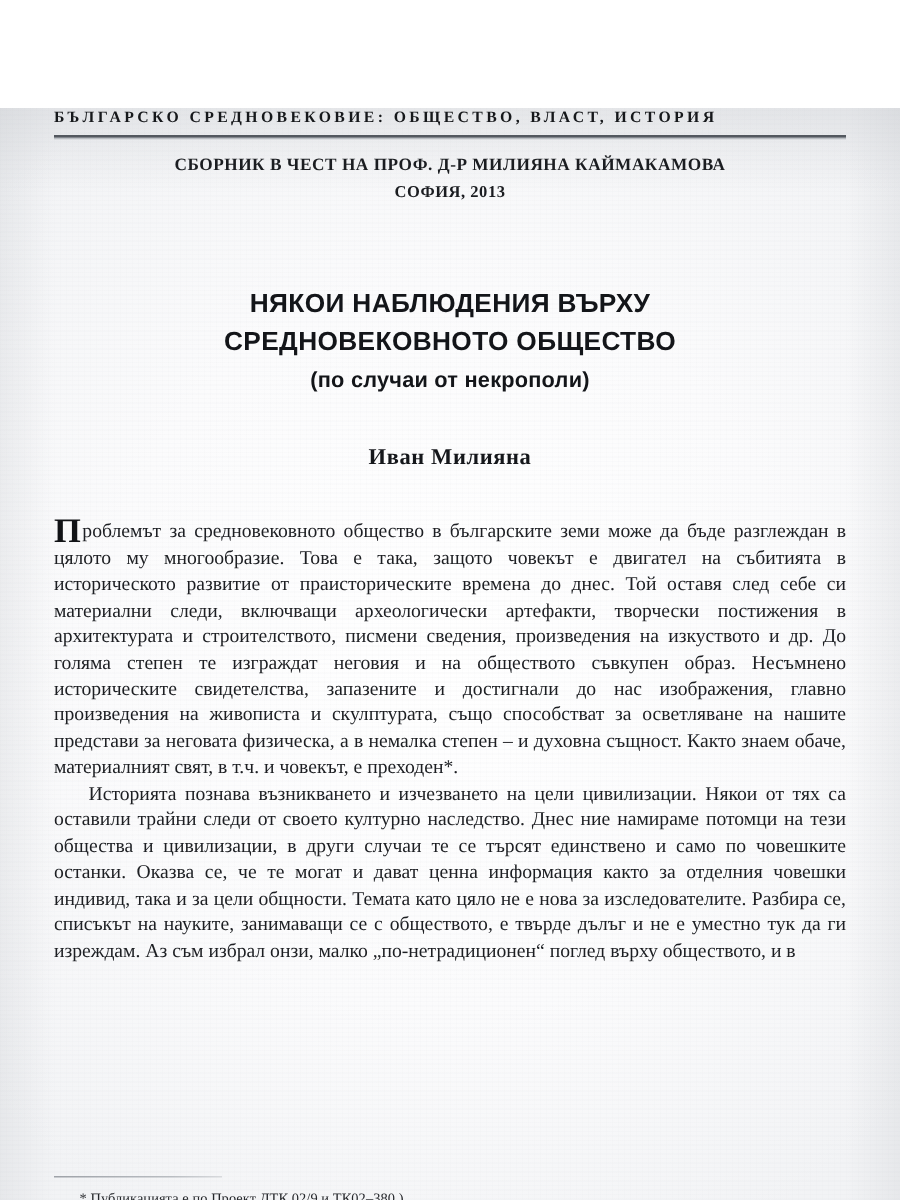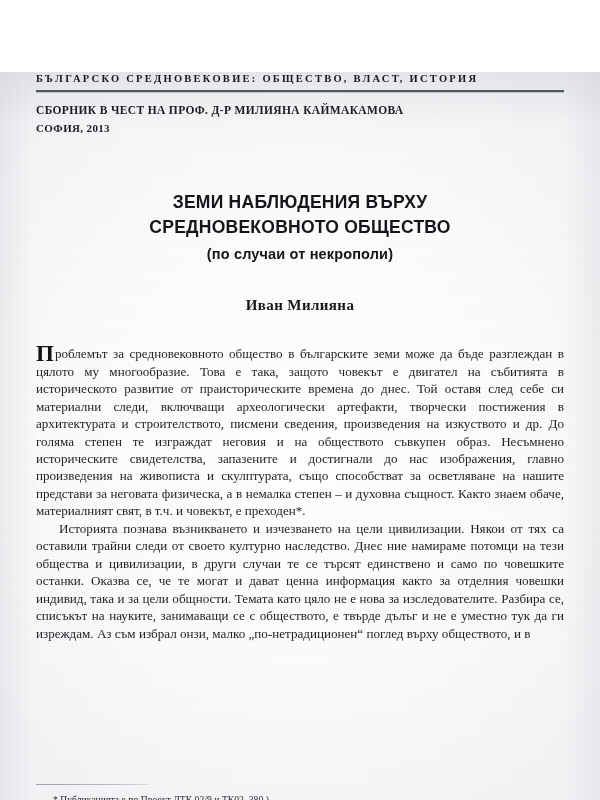--- a/index.html
+++ b/index.html
@@ -67,20 +67,21 @@
   }
   .head-rule {
     margin: 5px 0 0 0;
     height: 3px;
     background: linear-gradient(to bottom, #53585f 0%, #53585f 55%, #a9adb3 56%, #cdd0d4 100%);
   }
 
   
   .volume-block {
     margin-top: 9px;
+    text-align: center;
     color: #1b1d21;
   }
   .volume-line {
     font-size: 11.5px;
     font-weight: bold;
     letter-spacing: .35px;
     text-transform: uppercase;
     line-height: 1.55;
     white-space: nowrap;
   }
@@ -173,21 +174,21 @@
 
     <div class="running-head">Българско средновековие: общество, власт, история</div>
     <div class="head-rule"></div>
 
     <div class="volume-block">
       <div class="volume-line">Сборник в чест на проф. д-р Милияна Каймакамова</div>
       <div class="volume-line city">София, 2013</div>
     </div>
 
     <h1 class="article-title">
-      <span class="tline">ЗЕМИ НАБЛЮДЕНИЯ ВЪРХУ</span>
+      <span class="tline">НЯКОИ НАБЛЮДЕНИЯ ВЪРХУ</span>
       <span class="tline">СРЕДНОВЕКОВНОТО ОБЩЕСТВО</span>
       <span class="article-subtitle">(по случаи от некрополи)</span>
     </h1>
 
     <div class="author">Иван Милияна</div>
 
     <div class="body-text">
       <p class="first"><span class="dropcap">П</span><span>роблемът за средновековното общество в българските земи може да бъде разглеждан в цялото му многообразие. Това е така, защото човекът е двигател на събитията в историческото развитие от праисторическите времена до днес. Той оставя след себе си материални следи, включващи археологически артефакти, творчески постижения в архитектурата и строителството, писмени сведения, произведения на изкуството и др. До голяма степен те изграждат неговия и на обществото съвкупен образ. Несъмнено историческите свидетелства, запазените и достигнали до нас изображения, главно произведения на живописта и скулптурата, също способстват за осветляване на нашите представи за неговата физическа, а в немалка степен – и духовна същност. Както знаем обаче, материалният свят, в т.ч. и човекът, е преходен*.</span></p>
       <p>Историята познава възникването и изчезването на цели цивилизации. Някои от тях са оставили трайни следи от своето културно наследство. Днес ние намираме потомци на тези общества и цивилизации, в други случаи те се търсят единствено и само по човешките останки. Оказва се, че те могат и дават ценна информация както за отделния човешки индивид, така и за цели общности. Темата като цяло не е нова за изследователите. Разбира се, списъкът на науките, занимаващи се с обществото, е твърде дълъг и не е уместно тук да ги изреждам. Аз съм избрал онзи, малко „по-нетрадиционен“ поглед върху обществото, и в</p>
     </div>

